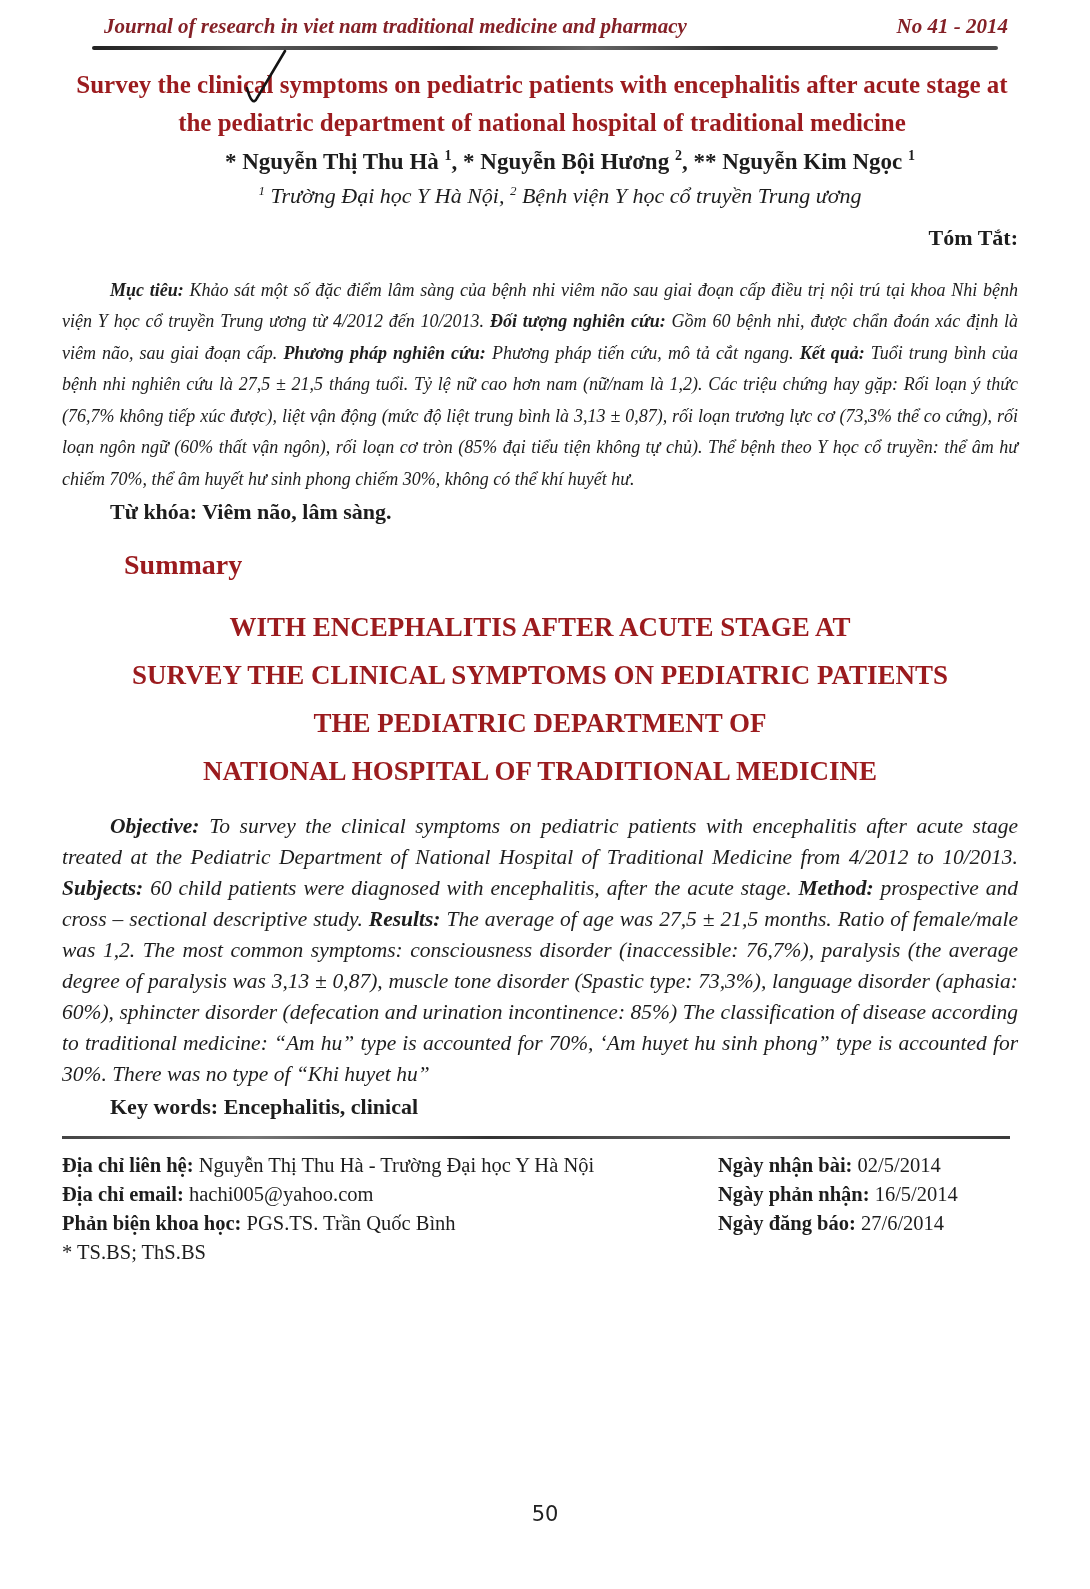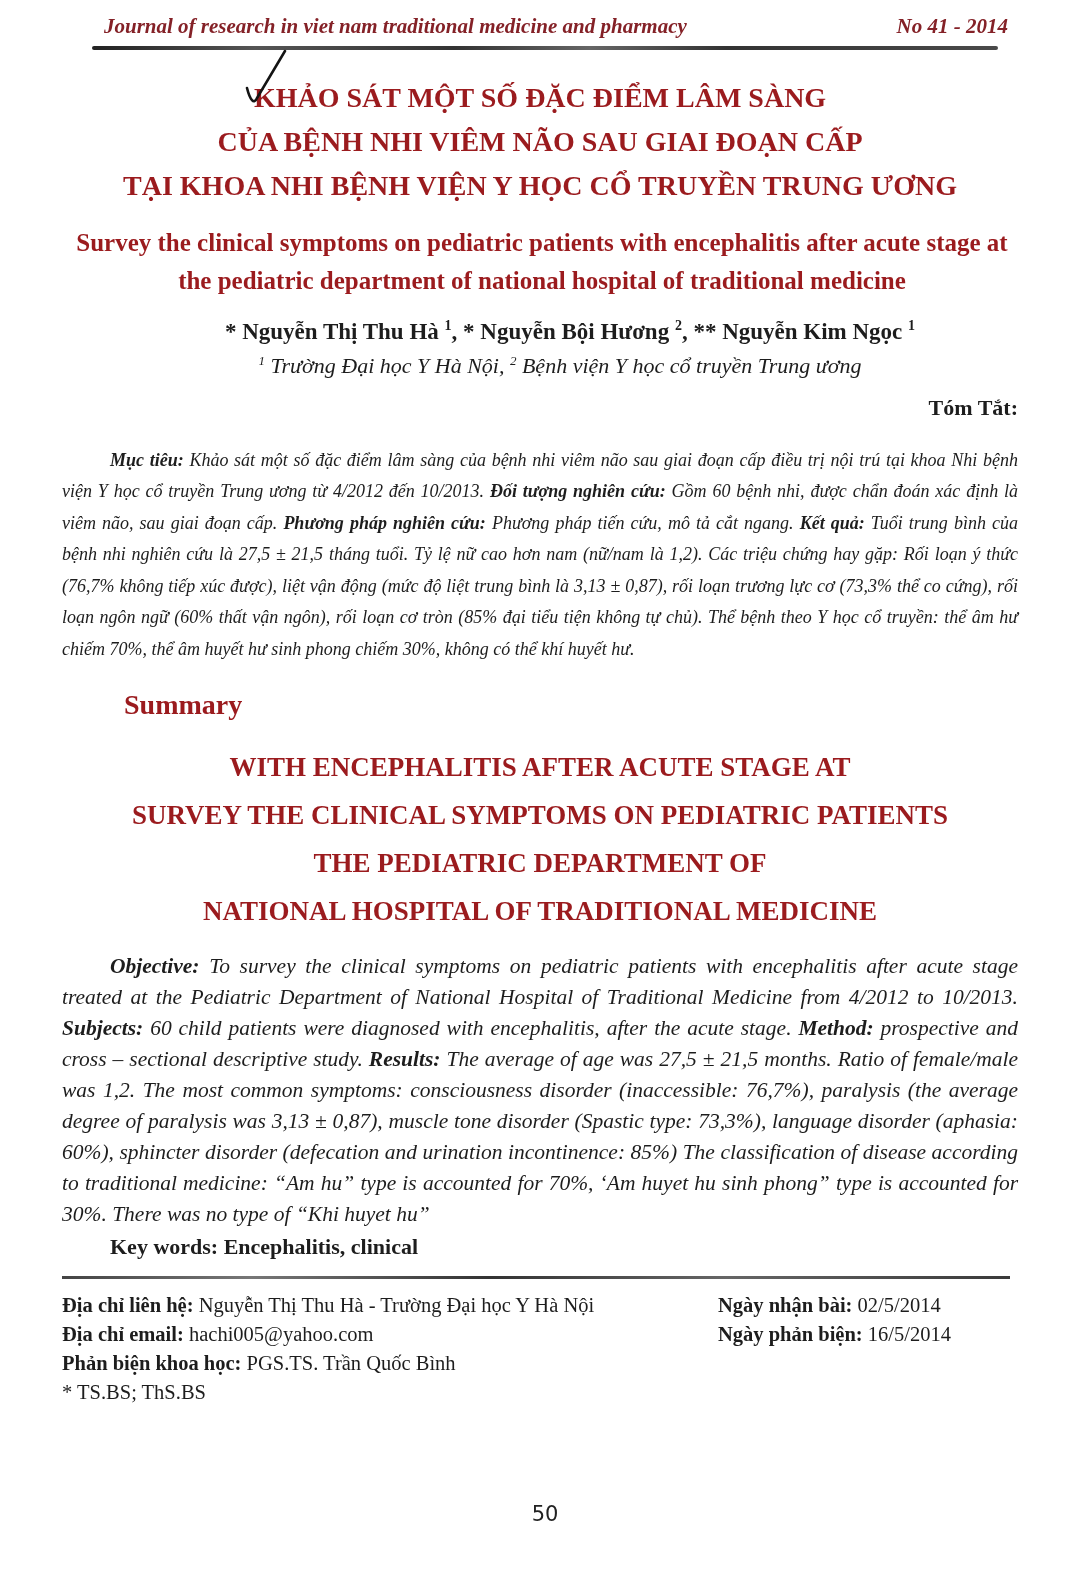--- a/index.html
+++ b/index.html
@@ -52,21 +52,21 @@
     margin:16px auto 0;
     width:960px;
     text-align:center;
     color:var(--accent);
     font-weight:bold;
     font-size:25px;
     line-height:38px;
   }
   
   .authors{
-    margin-top:18px;
+    margin-top:6px;
     text-align:center;
     font-weight:bold;
     font-size:23px;
     padding-left:60px;
   }
   .authors sup{font-size:14px;}
   .affiliation{
     margin-top:8px;
     text-align:center;
     font-style:italic;
@@ -150,33 +150,31 @@
   <div class="journal-header">
     <span>Journal of research in viet nam traditional medicine and pharmacy</span>
     <span>No 41 - 2014</span>
   </div>
   <div class="journal-rule"></div>
 
   <svg class="checkmark" viewBox="0 0 46 64">
     <path d="M4 40 C 7 52, 11 57, 14 50 L 42 3" fill="none" stroke="#141414" stroke-width="2.6" stroke-linecap="round"></path>
   </svg>
 
-  <div class="title-vi">
-    <div>KHẢO SÁT MỘT SỐ ĐẶC ĐIỂM LÂM SÀNG</div>
-    <div>CỦA BỆNH NHI VIÊM NÃO SAU GIAI ĐOẠN CẤP</div>
-    <div>TẠI KHOA NHI BỆNH VIỆN Y HỌC CỔ TRUYỀN TRUNG ƯƠNG</div>
-  </div>
 
   <div class="subtitle-en">Survey the clinical symptoms on pediatric patients with encephalitis after acute stage at the pediatric department of national hospital of traditional medicine</div>
 
   <div class="authors">* Nguyễn Thị Thu Hà <sup>1</sup>, * Nguyễn Bội Hương <sup>2</sup>, ** Nguyễn Kim Ngọc <sup>1</sup></div>
   <div class="affiliation"><sup>1</sup> Trường Đại học Y Hà Nội, <sup>2</sup> Bệnh viện Y học cổ truyền Trung ương</div>
 
   <div class="section-label">Tóm Tắt:</div>
   <p class="abstract"><b>Mục tiêu:</b> Khảo sát một số đặc điểm lâm sàng của bệnh nhi viêm não sau giai đoạn cấp điều trị nội trú tại khoa Nhi bệnh viện Y học cổ truyền Trung ương từ 4/2012 đến 10/2013. <b>Đối tượng nghiên cứu:</b> Gồm 60 bệnh nhi, được chẩn đoán xác định là viêm não, sau giai đoạn cấp. <b>Phương pháp nghiên cứu:</b> Phương pháp tiến cứu, mô tả cắt ngang. <b>Kết quả:</b> Tuổi trung bình của bệnh nhi nghiên cứu là 27,5 ± 21,5 tháng tuổi. Tỷ lệ nữ cao hơn nam (nữ/nam là 1,2). Các triệu chứng hay gặp: Rối loạn ý thức (76,7% không tiếp xúc được), liệt vận động (mức độ liệt trung bình là 3,13 ± 0,87), rối loạn trương lực cơ (73,3% thể co cứng), rối loạn ngôn ngữ (60% thất vận ngôn), rối loạn cơ tròn (85% đại tiểu tiện không tự chủ). Thể bệnh theo Y học cổ truyền: thể âm hư  chiếm 70%, thể âm huyết hư sinh phong chiếm 30%, không có thể khí huyết hư.</p>
+  <div class="keywords">
+    <span>Từ khóa:</span><span> Viêm não, lâm sàng.</span>
+  </div>
 
   <div class="summary-label">Summary</div>
 
   <div class="title-en">
     <div>WITH ENCEPHALITIS AFTER ACUTE STAGE AT</div>
     <div>SURVEY THE CLINICAL SYMPTOMS ON PEDIATRIC PATIENTS</div>
     <div>THE PEDIATRIC DEPARTMENT OF</div>
     <div>NATIONAL HOSPITAL OF TRADITIONAL MEDICINE</div>
   </div>
 
@@ -197,20 +195,23 @@
       <div>
         <b>Phản biện khoa học:</b><span> PGS.TS. Trần Quốc Bình</span>
       </div>
       <div>* TS.BS; ThS.BS</div>
     </div>
     <div class="footer-right">
       <div>
         <b>Ngày nhận bài:</b><span> 02/5/2014</span>
       </div>
       <div>
-        <b>Ngày phản biện:</b><span> 16/5/2014</span>
+        <b>Ngày phản nhận:</b><span> 16/5/2014</span>
+      </div>
+      <div>
+        <b>Ngày đăng báo:</b><span> 27/6/2014</span>
       </div>
     </div>
   </div>
 
   <div class="page-number">50</div>
 
 </div>
 
 </body></html>

